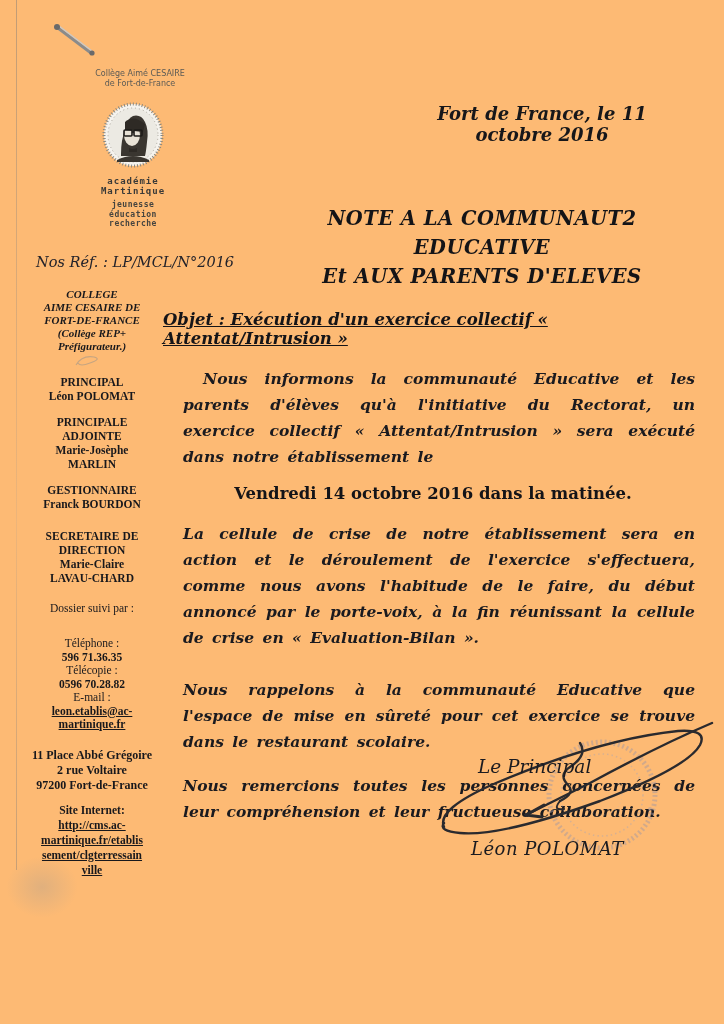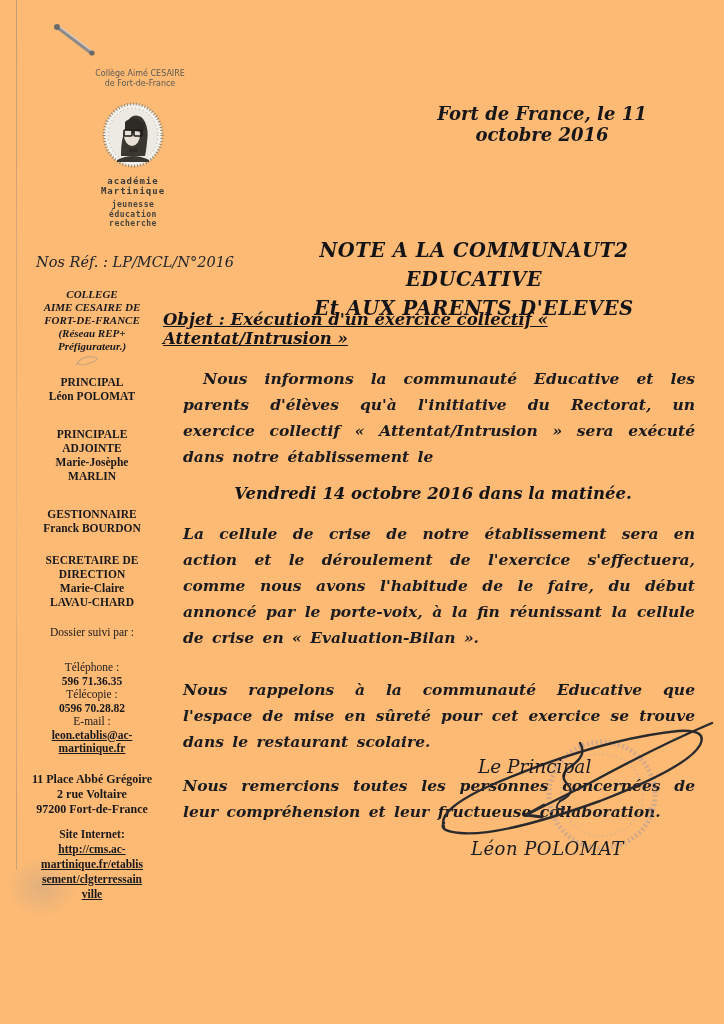--- a/index.html
+++ b/index.html
@@ -34,39 +34,39 @@
     margin-top:4px; font-family:"DejaVu Sans Mono", monospace;
     font-size:8px; line-height:9.5px; font-weight:bold; letter-spacing:.5px; color:#45443f;
   }
 
   .dateline {
     position:absolute; left:402px; top:103px; width:280px; text-align:center;
     font-family:"DejaVu Serif", serif; font-style:italic; font-weight:bold;
     font-size:18px; color:#17171a;
   }
   .doc-title {
-    position:absolute; left:262px; top:204px; width:424px; text-align:center;
-    font-family:"DejaVu Serif", serif; font-style:italic; font-weight:bold;
-    font-size:19.5px; line-height:29px; letter-spacing:.5px; color:#141417;margin-top:32px;
+    position:absolute; left:270px; top:204px; width:424px; text-align:center;
+    font-family:"DejaVu Serif", serif; font-style:italic; font-weight:bold;
+    font-size:19.5px; line-height:29px; letter-spacing:.5px; color:#141417;
   }
   .reference {
     position:absolute; left:36px; top:254px;
     font-family:"DejaVu Serif", serif; font-style:italic;
     font-size:14.5px; color:#22222a;
   }
 
   
   .sidebar {
     position:absolute; left:18px; top:288px; width:148px; text-align:center;
     font-family:"Liberation Serif", serif; color:#18181c;
   }
   .sb-college { font-weight:bold; font-style:italic; font-size:11px; line-height:13px; }
   .sb-block { font-weight:bold; font-size:11.5px; line-height:14px; }
   .sb-reg { font-weight:normal; font-size:11.5px; line-height:14px; }.mt16{margin-top:16px}
-  .mt18{margin-top:18px}.mt24{margin-top:24px}
+  .mt18{margin-top:18px}.mt24{margin-top:12px}
   .sb-contact { margin-top:22px; font-size:11.5px; line-height:13.5px; }
   .sb-contact .lbl { font-weight:normal; }
   .sb-contact .val { font-weight:bold; }
   .sb-link { font-weight:bold; text-decoration:underline; color:#18181c; }
   .sb-address { margin-top:16px; font-weight:bold; font-size:12px; line-height:15px; }
   .sb-site { margin-top:10px; font-weight:bold; font-size:11.5px; line-height:15px; }
   .scribble { opacity:.55; }
 
   
   .main { position:absolute; left:163px; top:310px; width:540px; }
@@ -76,21 +76,21 @@
   }
   .para {
     margin-top:18px; margin-left:20px; width:512px;
     font-family:"DejaVu Serif", serif; font-style:italic; font-weight:bold;
     font-size:15.5px; line-height:26px; text-align:justify;
     word-spacing:3px; color:#1a1a1f;
   }
   .para.indent { text-indent:20px; }
   .highlight-date {
     margin-top:14px; width:540px; text-align:center;
-    font-family:"DejaVu Serif", serif; font-style:italic; font-weight:bold;
+    font-family:"DejaVu Serif", serif; font-weight:bold;
     font-size:16.5px; color:#141418;
   }
   .gap28 { margin-top:26px; }
 
   
   .sig-role {
     position:absolute; left:478px; top:756px;
     font-family:"DejaVu Serif", serif; font-style:italic;
     font-size:18.5px; color:#1b1b20;
   }
@@ -153,21 +153,21 @@
     <div>Et AUX PARENTS D'ELEVES</div>
   </div>
 
   <div class="reference">Nos Réf. : LP/MCL/N°2016</div>
 
   <div class="sidebar">
     <div class="sb-college">
       <div>COLLEGE</div>
       <div>AIME CESAIRE DE</div>
       <div>FORT-DE-FRANCE</div>
-      <div>(Réseau REP+</div>
+      <div>(Collège REP+</div>
       <div>Préfigurateur.)</div>
     </div>
 
     <svg class="scribble" width="40" height="18">
       <path d="M4 12 Q10 2 22 4 Q30 6 18 10 Q8 14 6 10" fill="none" stroke="#9a948c" stroke-width="1.2"></path>
     </svg>
 
     <div class="sb-block">
       <div>PRINCIPAL</div>
       <div>Léon POLOMAT</div>

